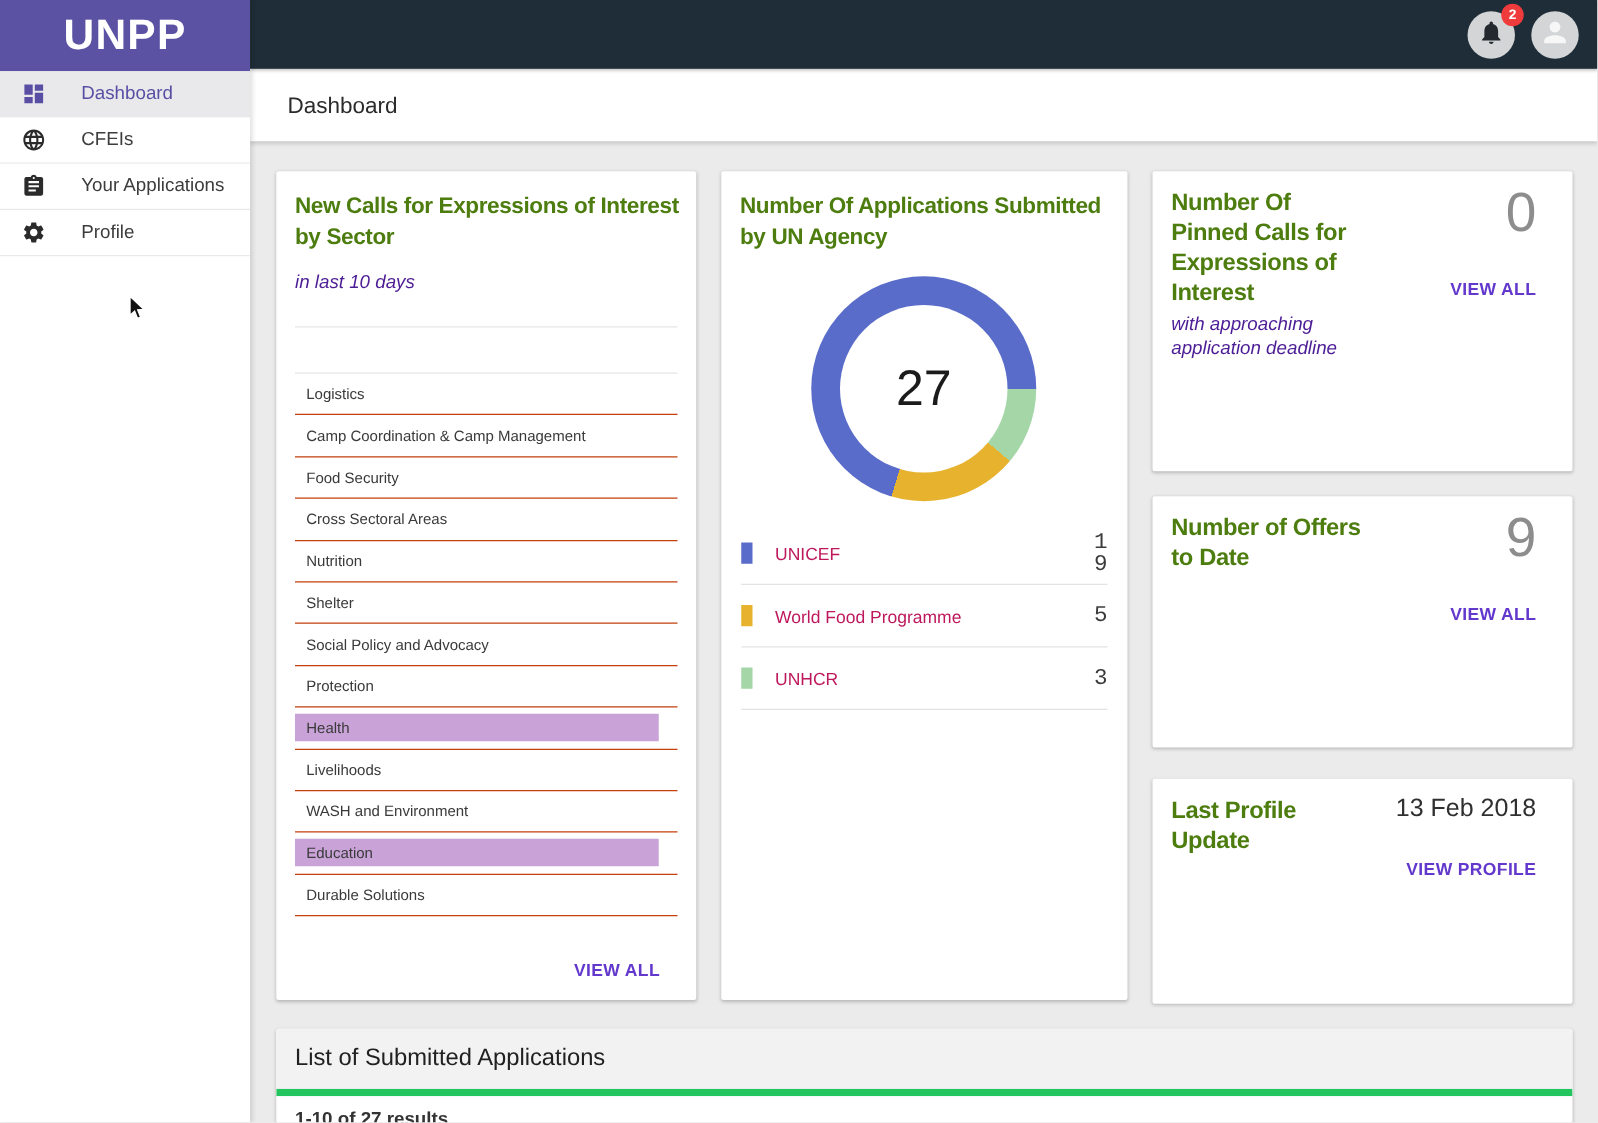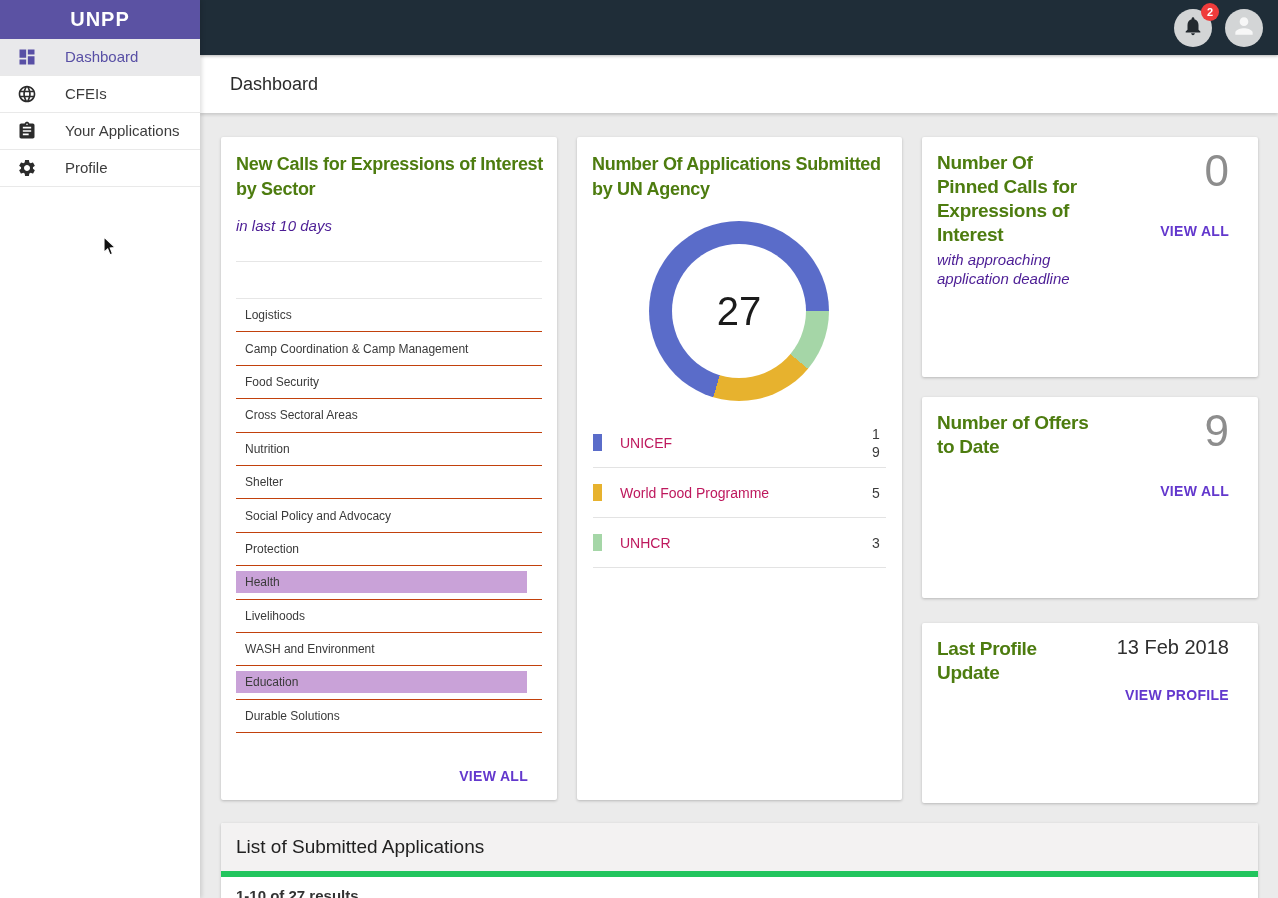--- a/index.html
+++ b/index.html
@@ -14,21 +14,21 @@
   .circle-btn { position:relative; width:38px; height:38px; border-radius:50%; background:#d3d5d6;
                 border:none; display:flex; align-items:center; justify-content:center; cursor:pointer; }
   .circle-btn svg { width:22px; height:22px; fill:#23292e; }
   .circle-btn.avatar svg { width:26px; height:26px; fill:#f7f7f7; }
   .badge { position:absolute; top:-6px; right:-7px; width:18px; height:18px; border-radius:50%;
            background:#ef3b3b; color:#fff; font-size:11px; font-weight:700; line-height:18px; text-align:center; }
 
   
   .sidebar { position:absolute; left:0; top:0; width:200px; height:898px; background:#fff;
              box-shadow:2px 0 4px rgba(0,0,0,.12); z-index:7; }
-  .logo { height:39px; background:#5b52a3; color:#fff; font-size:20px; font-weight:700;
+  .logo { height:57px; background:#5b52a3; color:#fff; font-size:34px; font-weight:700;
           letter-spacing:1px; display:flex; align-items:center; justify-content:center; }
   .nav-item { display:flex; align-items:center; padding:8px 16px 8px 17px; border-bottom:1px solid #e9e9e9;
               min-height:35px; color:#3c3c3c; cursor:pointer; background:#fff; }
   .nav-item .nicon { width:20px; height:20px; margin-right:28px; flex:none; }
   .nav-item .nicon svg { width:20px; height:20px; fill:#2b2b2b; }
   .nav-item .nlabel { font-size:15px; line-height:18px; }
   .nav-item.active { background:#e9e9eb; color:#584fa5; }
   .nav-item.active .nicon svg { fill:#584fa5; }
 
   
@@ -56,22 +56,22 @@
 
   #card-agency { left:377px; top:24px; width:325px; height:663px; }
   .donut { position:absolute; left:72px; top:84px; width:180px; height:180px; border-radius:50%;
            display:flex; align-items:center; justify-content:center; }
   .donut::before { content:''; position:absolute; inset:23px; background:#fff; border-radius:50%; }
   .donut-total { position:relative; z-index:1; font-size:40px; color:#1b1b1b; }
   .legend { position:absolute; left:16px; right:16px; top:281px; }
   .legend-row { display:flex; align-items:center; min-height:50px; border-bottom:1px solid #e3e3e3; }
   .legend-swatch { width:9px; height:17px; margin-right:18px; flex:none; }
   .legend-label { flex:1; font-size:14px; color:#be185d; }
-  .legend-value { width:14px; font-size:14px; color:#3b3b3b;
-                  word-break:break-all; line-height:18px; }
+  .legend-value { width:14px; text-align:right; font-size:18px; color:#3b3b3b;
+                  word-break:break-all; line-height:18px;font-family:Liberation Mono, monospace; }
 
   .stat-card .card-title { font-size:19px; line-height:24px; margin-top:14px; width:175px; }
   .stat-card .card-sub { margin-top:3px; }
   .stat-right { position:absolute; top:10px; right:29px; display:flex; flex-direction:column; align-items:flex-end; }
   .big-num { font-size:44px; line-height:48px; color:#8d8d8d; }
   .stat-right .action-link { margin-top:28px; }
   .date-val { font-size:20px; line-height:24px; color:#2f2f2f; margin-top:2px; }
   .stat-right .action-link.after-date { margin-top:28px; }
   #card-pinned  { left:722px; top:24px;  width:336px; height:240px; }
   #card-offers  { left:722px; top:284px; width:336px; height:201px; }

